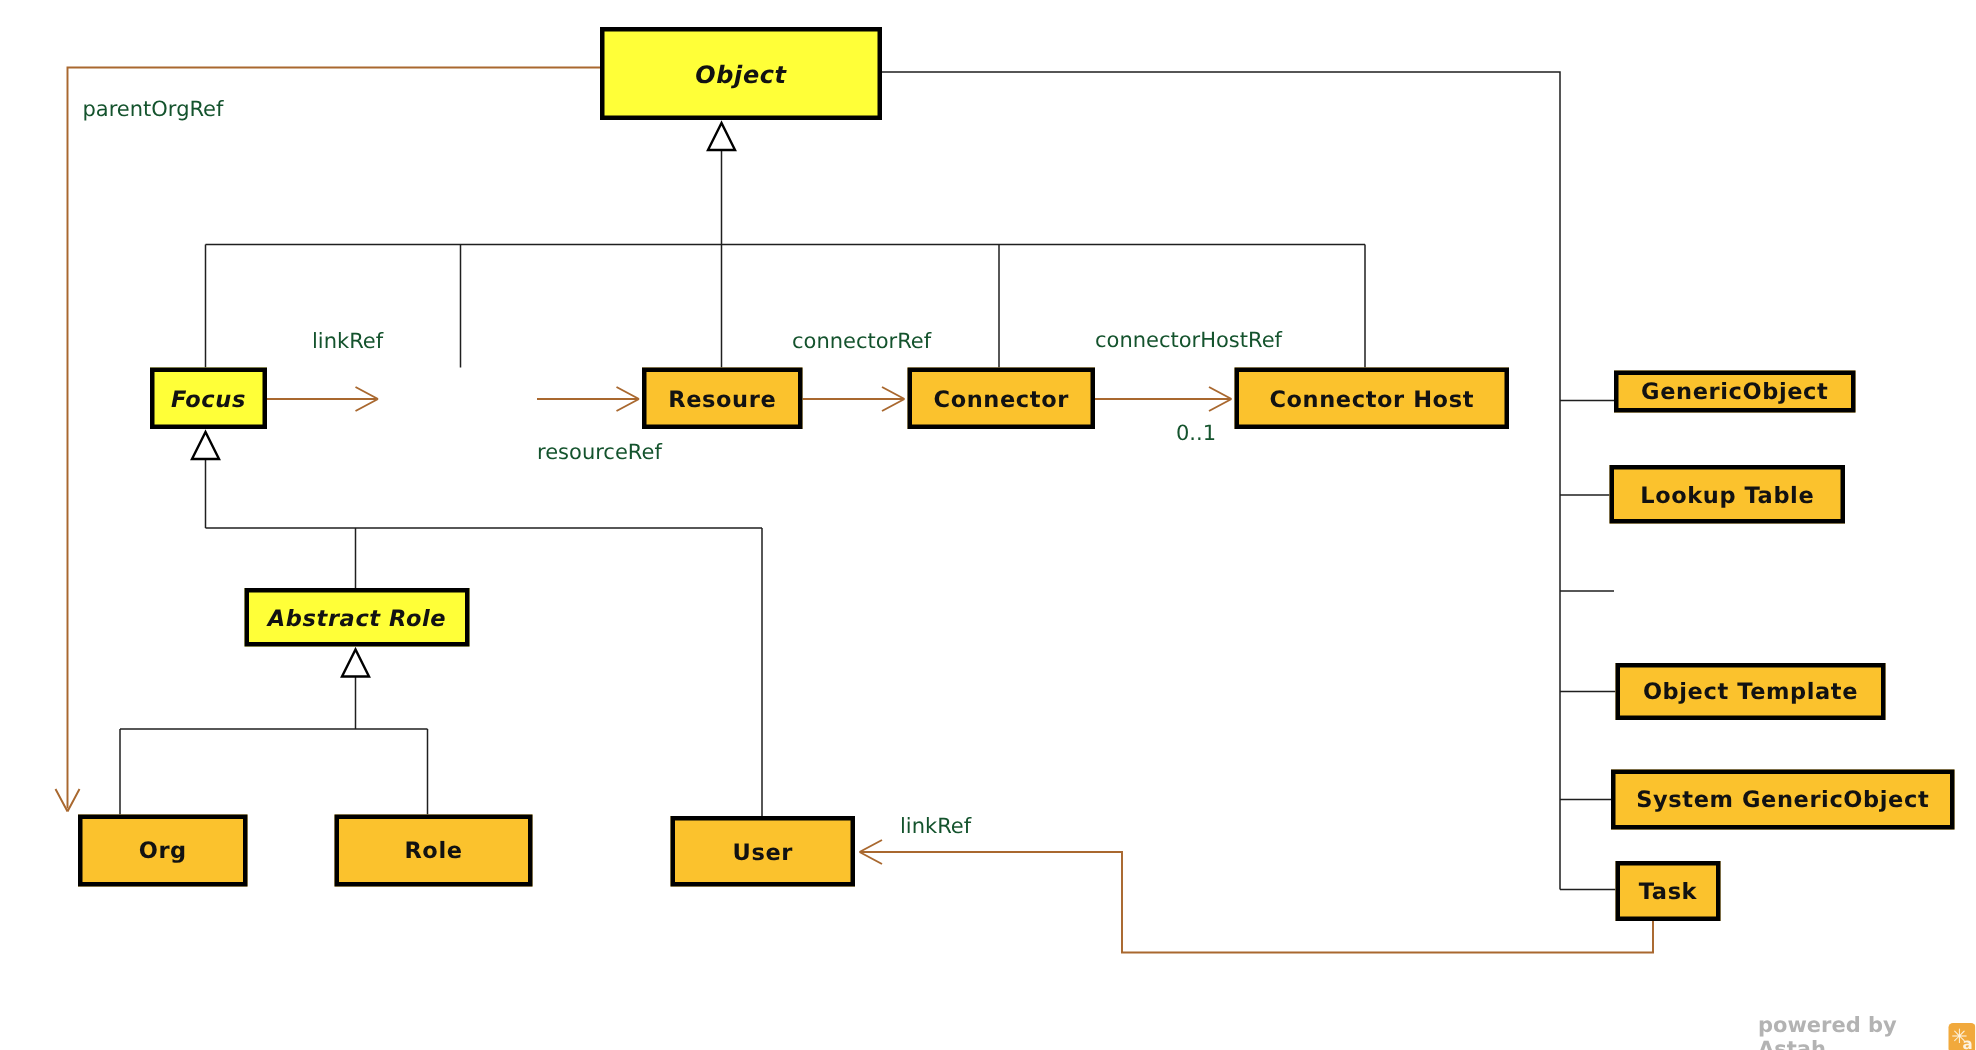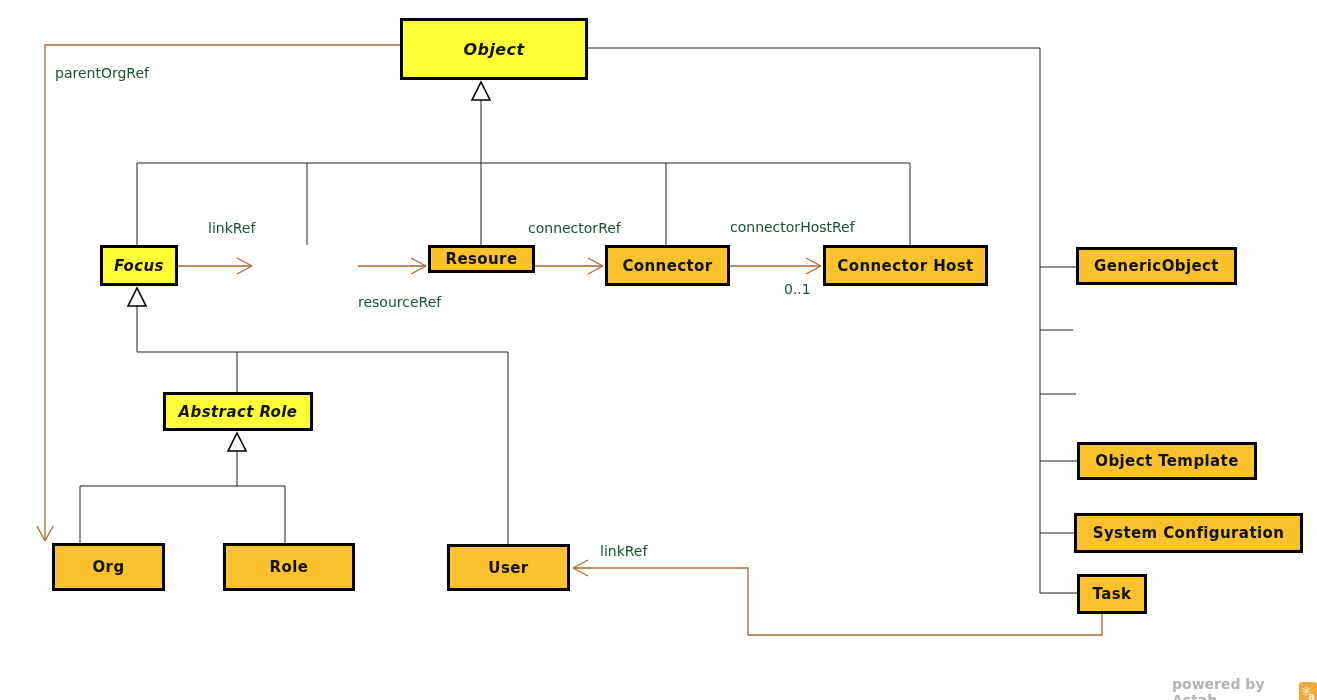--- a/index.html
+++ b/index.html
@@ -86,49 +86,52 @@
       <path d="M573,568 L588,560 M573,568 L588,576"></path>
     </g>
   </svg>
 
   <div class="node yellow title" style="left:400px; top:18px;  width:188px; height:62px;">
       <span>Object</span>
     </div>
   <div class="node yellow" style="left:100px; top:245px; width:78px;  height:41px;">
       <span>Focus</span>
     </div>
-  <div class="node orange" style="left:428px; top:245px; width:107px; height:28px;">
+  <div class="node orange" style="left:428px; top:245px; width:107px; height:41px;">
       <span>Resoure</span>
     </div>
   <div class="node orange" style="left:605px; top:245px; width:125px; height:41px;">
       <span>Connector</span>
     </div>
-  <div class="node orange" style="left:823px; top:245px; width:165px; height:41px;">
+  <div class="node orange" style="left:823px; top:245px; width:183px; height:41px;">
       <span>Connector Host</span>
     </div>
   <div class="node yellow" style="left:163px; top:392px; width:150px; height:39px;">
       <span>Abstract Role</span>
     </div>
   <div class="node orange" style="left:20px;  top:543px; width:113px; height:48px;margin-left:32px;">
       <span>Org</span>
     </div>
   <div class="node orange" style="left:223px; top:543px; width:132px; height:48px;">
       <span>Role</span>
     </div>
   <div class="node orange" style="left:447px; top:544px; width:123px; height:47px;">
       <span>User</span>
     </div>
-  <div class="node orange" style="left:1076px;top:247px; width:161px; height:38px;text-align:center;">
+  <div class="node orange" style="left:1076px;top:247px; width:161px; height:28px;text-align:center;">
       <span>GenericObject</span>
+    </div>
+  <div class="node orange" style="left:1073px;top:310px; width:157px; height:39px;">
+      <span>Lookup Table</span>
     </div>
   <div class="node orange" style="left:1077px;top:442px; width:180px; height:38px;">
       <span>Object Template</span>
     </div>
   <div class="node orange" style="left:1074px;top:513px; width:229px; height:40px;">
-      <span>System Configuration</span>
+      <span>System GenericObject</span>
     </div>
   <div class="node orange" style="left:1077px;top:574px; width:70px;  height:40px;">
       <span>Task</span>
     </div>
 
   <div class="elabel" style="left:55px;  top:65px;">parentOrgRef</div>
   <div class="elabel" style="left:208px; top:220px;">linkRef</div>
   <div class="elabel" style="left:358px; top:294px;">resourceRef</div>
   <div class="elabel" style="left:528px; top:220px;">connectorRef</div>
   <div class="elabel" style="left:730px; top:219px;">connectorHostRef</div>

